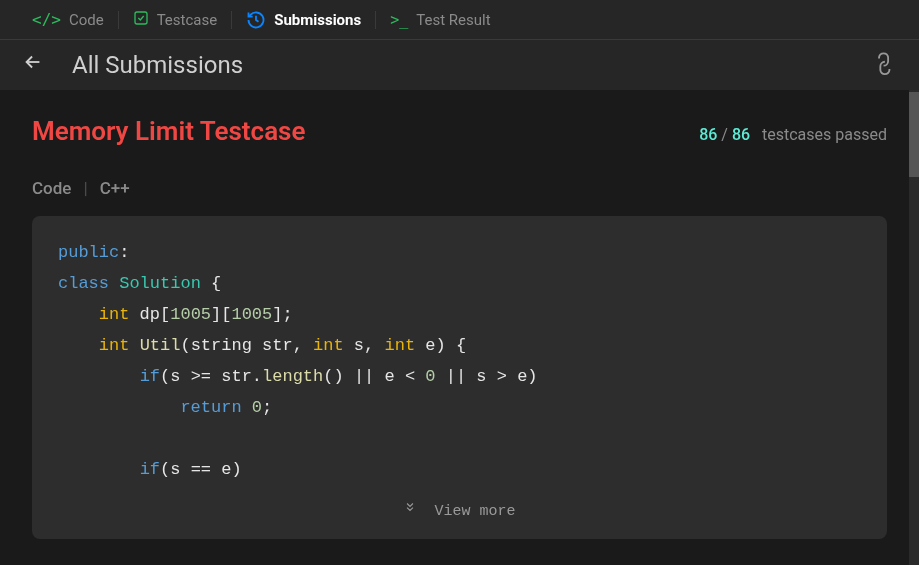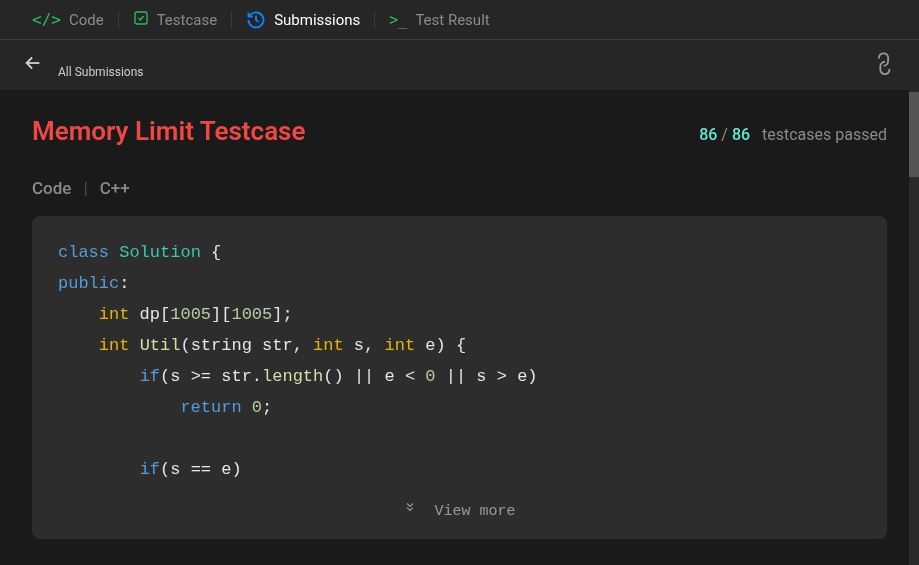--- a/index.html
+++ b/index.html
@@ -31,21 +31,21 @@
       gap: 8px;
       padding: 0 14px;
       height: 100%;
       color: #8a8a8a;
       font-size: 15px;
       cursor: pointer;
       position: relative;
     }
     .tab.active {
       color: #fff;
-      font-weight: 400;
+      font-weight: 700;
     }
     .tab-divider {
       width: 1px;
       height: 18px;
       background: #3a3a3a;
     }
     .icon-code {
       color: #2cbb5d;
       font-family: monospace;
       font-size: 16px;
@@ -68,24 +68,24 @@
     .sub-header {
       height: 50px;
       padding: 0 22px;
       display: flex;
       align-items: center;
       justify-content: space-between;
       background: #262626;
     }
     .back-section {
       display: flex;
-      align-items: flex-end;
-      gap: 14px;
+      align-items: flex-start;
+      gap: 28px;
       color: #cfcfcf;
-      font-size: 12px;
+      font-size: 24px;
       cursor: pointer;
     }
     .back-arrow {
       font-size: 20px;
       color: #cfcfcf;
     }
     .link-icon {
       color: #999;
       font-size: 20px;
       transform: rotate(-45deg);
@@ -244,22 +244,22 @@
     </div>
   </div>
 
   <div class="code-header">
     <span>Code</span>
     <span class="divider-v">|</span>
     <span>C++</span>
   </div>
 
   <div class="code-block">
+    <div class="code-line"><span class="tk-keyword">public</span><span class="tk-punct">:</span></div>
     <div class="code-line"><span class="tk-keyword">class</span> <span class="tk-class">Solution</span><span class="tk-punct"> {</span></div>
-    <div class="code-line"><span class="tk-keyword">public</span><span class="tk-punct">:</span></div>
     <div class="code-line"><span>    </span><span class="tk-type">int</span><span> dp[</span><span class="tk-num">1005</span><span>][</span><span class="tk-num">1005</span><span>];</span></div>
     <div class="code-line"><span>    </span><span class="tk-type">int</span><span> </span><span class="tk-func">Util</span><span>(string str, </span><span class="tk-type">int</span><span> s, </span><span class="tk-type">int</span><span> e) {</span></div>
     <div class="code-line"><span>        </span><span class="tk-keyword">if</span><span>(s &gt;= str.</span><span class="tk-func">length</span><span>() || e &lt; </span><span class="tk-num">0</span><span> || s &gt; e)</span></div>
     <div class="code-line"><span>            </span><span class="tk-keyword">return</span><span> </span><span class="tk-num">0</span><span>;</span></div>
     <div class="code-line"><span> </span></div>
     <div class="code-line"><span>        </span><span class="tk-keyword">if</span><span>(s == e)</span></div>
     <div class="view-more">
       <span class="chevron-down">
         <svg width="14" height="14" viewBox="0 0 24 24" fill="none" stroke="#999" stroke-width="2">
             <path d="M7 6l5 5 5-5"></path>

